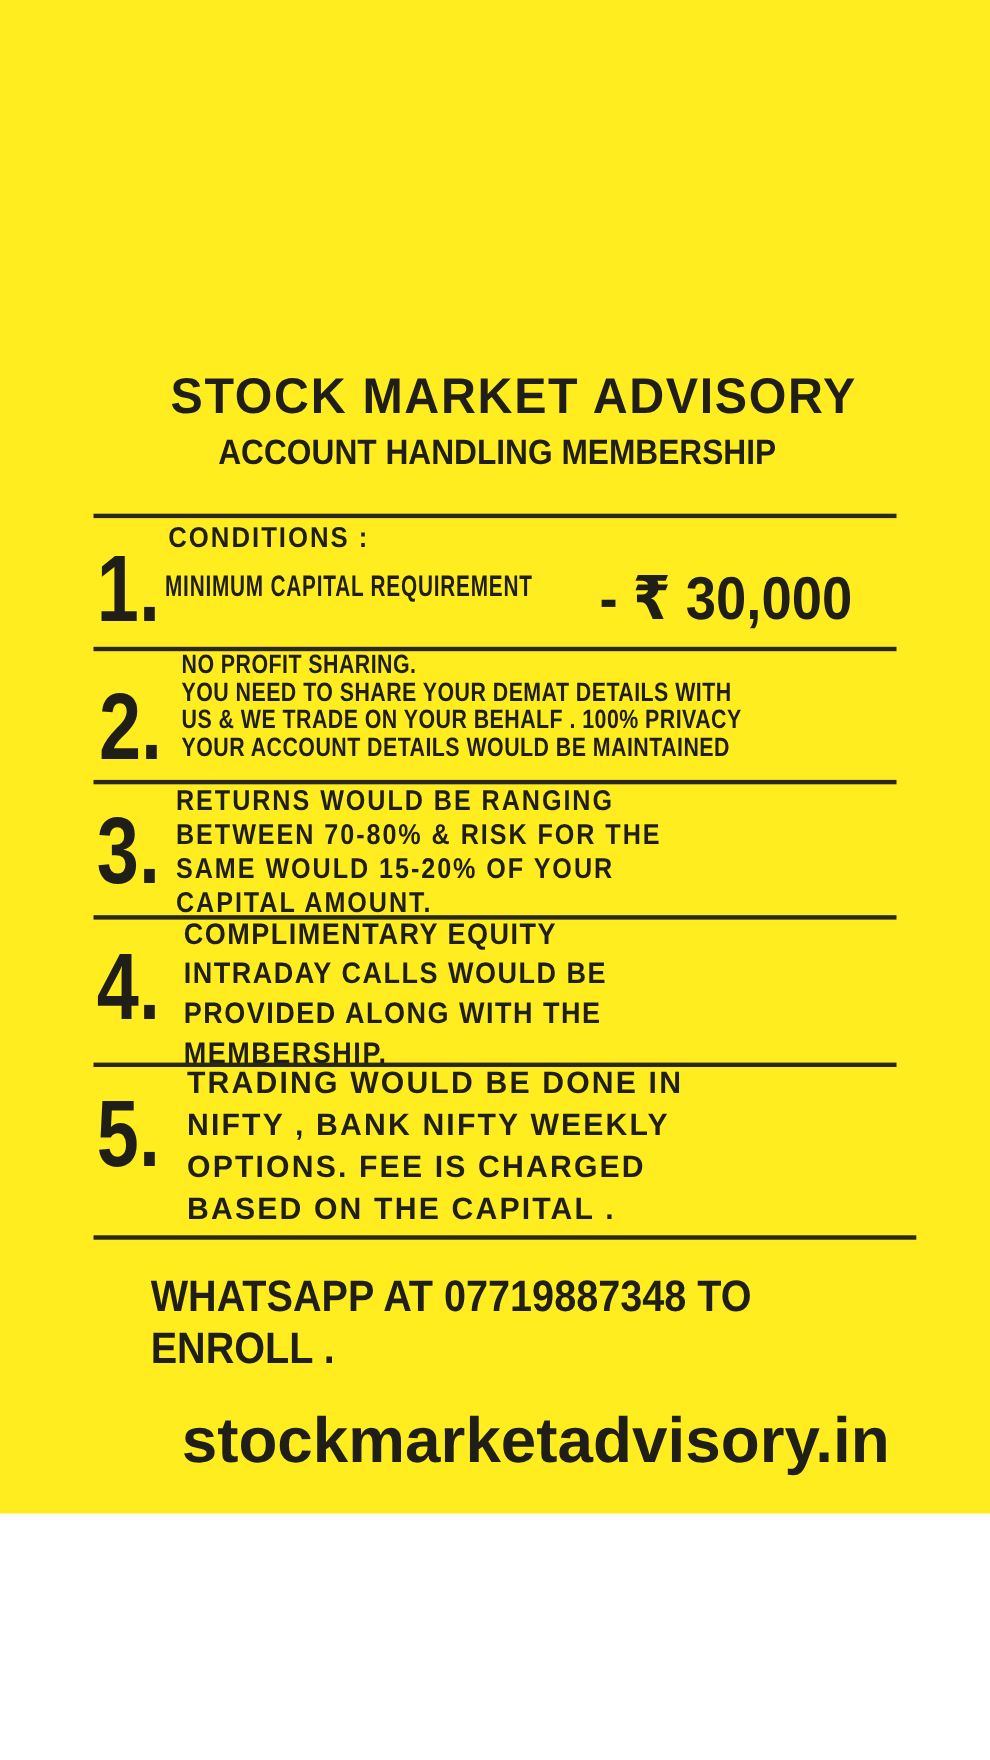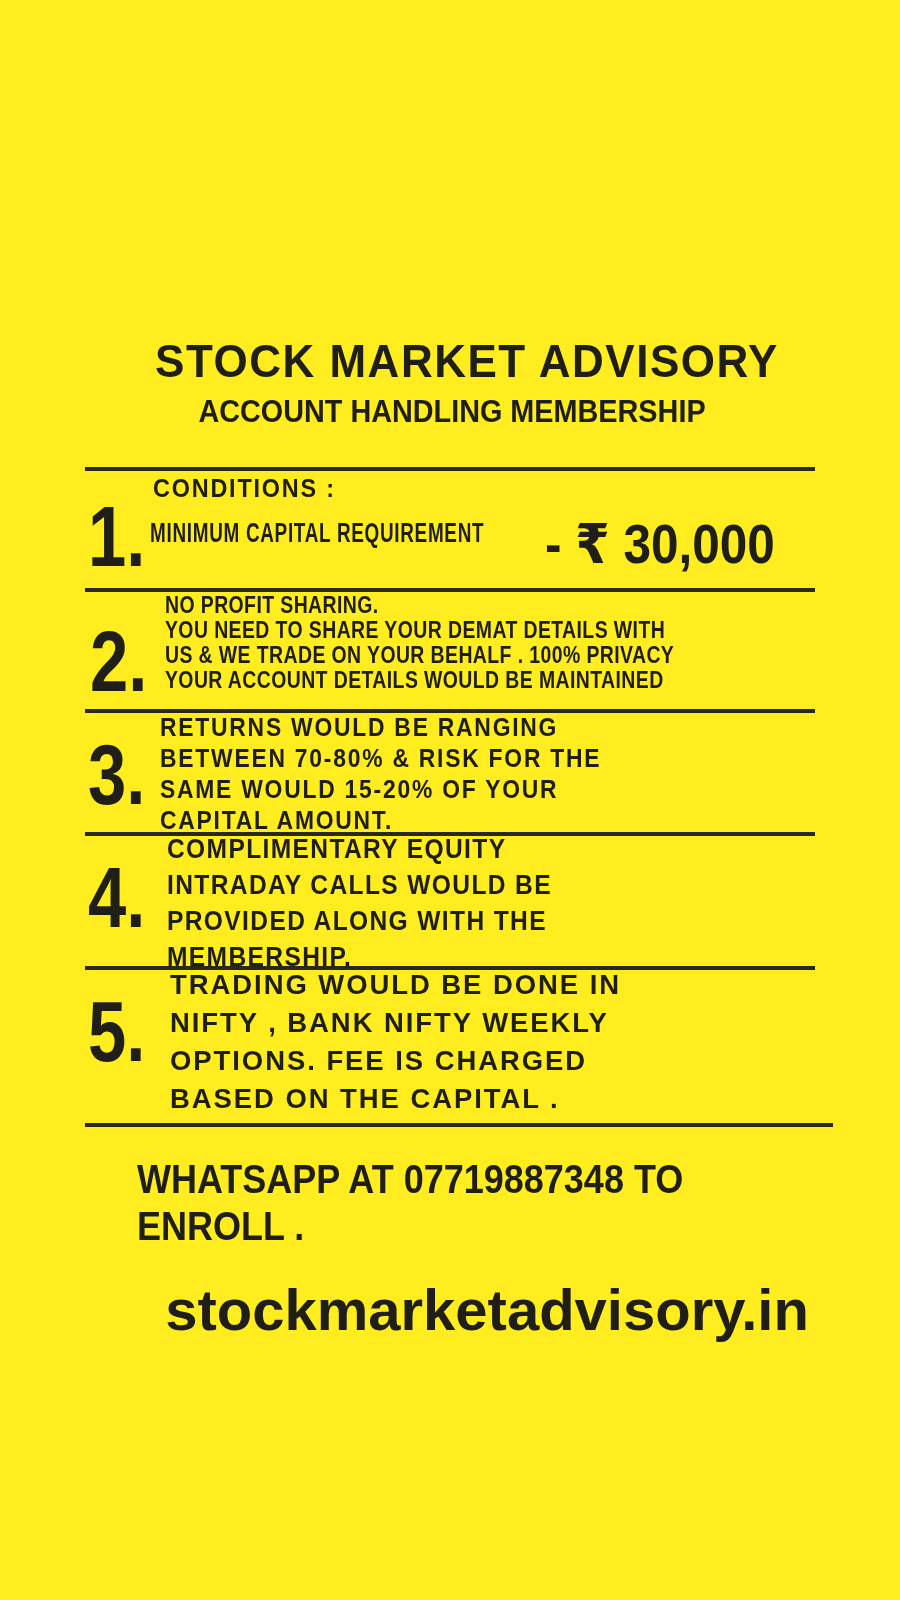--- a/index.html
+++ b/index.html
@@ -8,21 +8,21 @@
   }
   body {
     width: 900px;
     height: 1600px;
     font-family: "Liberation Sans", "DejaVu Sans", sans-serif;
     overflow: hidden;
   }
   .poster {
     position: relative;
     width: 900px;
-    height: 1600px;
+    height: 1376px;
     background: #FFED1F;
     color: #201F17;
   }
   .abs { position: absolute; }
   .bold { font-weight: 700; }
   .center { left: 0; width: 900px; text-align: center; }
 
   .title {
     top: 336px;
     font-size: 44px;

